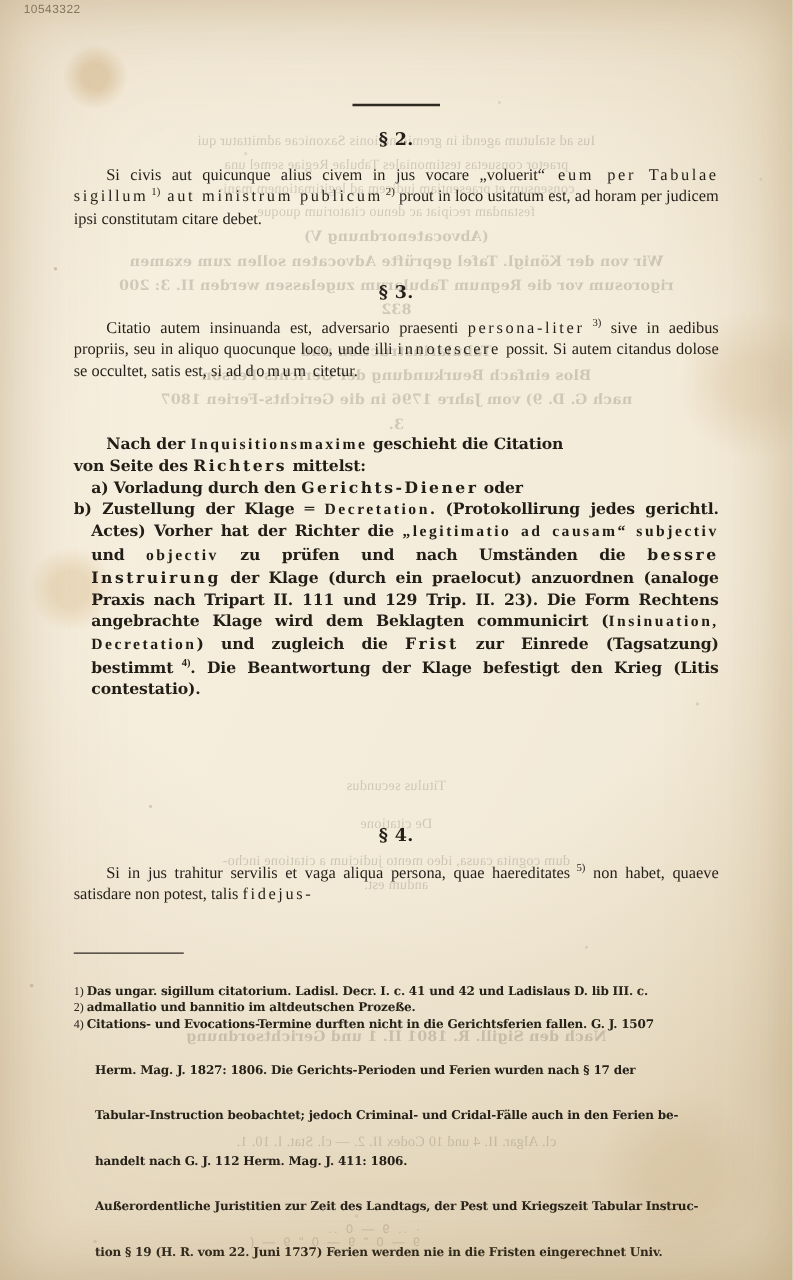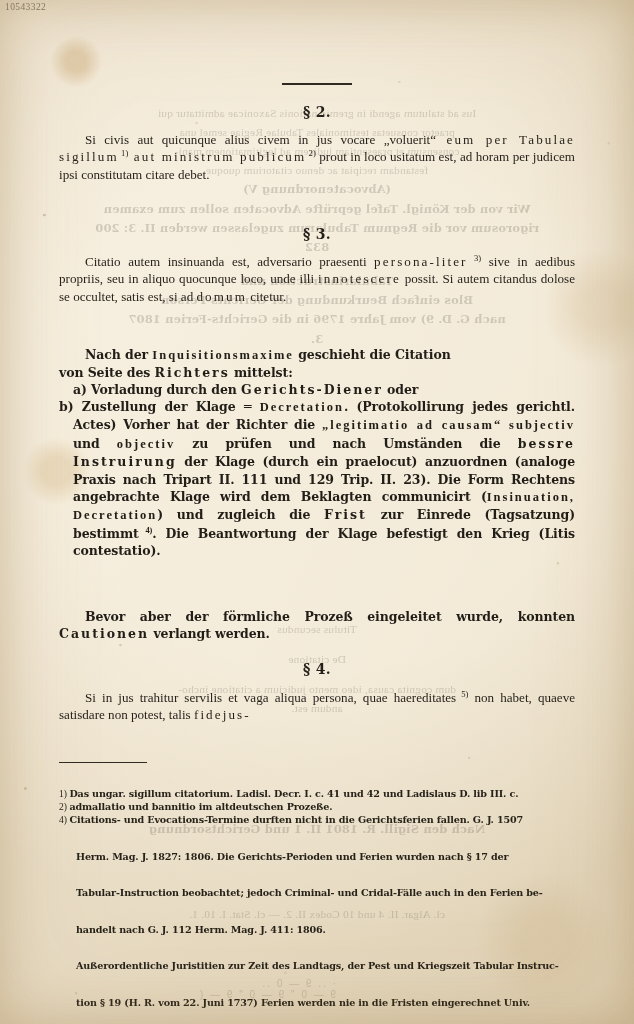--- a/index.html
+++ b/index.html
@@ -51,22 +51,22 @@
     text-align:center;
     pointer-events:none;
     filter:blur(.35px);
   }
   .bleed .bl{position:absolute;left:0;right:0;white-space:nowrap;}
   .bleed .frak{font-family:"DejaVu Serif", serif;font-weight:700;}
 
   
   .sheet{position:absolute;left:0;top:0;width:634px;height:1024px;}
   .barcode{
-    position:absolute;left:5px;top:2px;
-    font-family:Liberation Serif, serif;
+    position:absolute;left:19px;top:2px;
+    font-family:Liberation Sans, sans-serif;
     font-size:9.5px;color:#6d6657;letter-spacing:.4px;
     opacity:.85;
   }
 
   .folio{
     position:absolute;left:0;right:0;top:56px;
     text-align:center;
     font-size:17px;font-weight:700;color:#2a2620;
     letter-spacing:.5px;
   }
@@ -208,23 +208,20 @@
   <div class="col ger" style="top:381px;">
     <span class="ind" style="width:14px;"></span><span>a) Vorladung durch den </span><span class="sp">Gerichts-Diener</span><span> oder</span>
   </div>
 
   <div class="col ger" style="top:398px;">
     <div class="list" style="margin-left:14px;text-indent:-14px;">
       <span>b) Zustellung der Klage ═ </span><span class="spr">Decretation</span><span>. (Protokollirung jedes gerichtl. Actes) Vorher hat der Richter die </span><span class="rom sp">„legitimatio ad causam“</span><span> </span><span class="rom sp">subjectiv</span><span> und </span><span class="rom sp">objectiv</span><span> zu prüfen und nach Umständen die </span><span class="sp">bessre Instruirung</span><span> der Klage (durch ein praelocut) anzuordnen (analoge Praxis nach Tripart II. 111 und 129 Trip. II. 23).  Die Form Rechtens angebrachte Klage wird dem Beklagten communicirt (</span><span class="rom sp">Insinuation, Decretation</span><span>) und zugleich die </span><span class="sp">Frist</span><span> zur Einrede (Tagsatzung) bestimmt</span><sup> 4)</sup><span>.  Die Beantwortung der Klage befestigt den Krieg (Litis contestatio).</span>
     </div>
   </div>
 
-  <div class="col ger" style="top:608px;">
-    <span class="ind"></span><span>Bevor aber der förmliche Prozeß eingeleitet wurde, konnten </span><span class="sp">Cautionen</span><span> verlangt werden.</span>
-  </div>
 
   <div class="col" style="top:661px;">
     <div class="sec">
       <span class="sg">§ 4.</span>
     </div>
   </div>
 
   <div class="col lat" style="top:689px;">
     <span class="ind"></span><span>Si in jus trahitur servilis et vaga aliqua persona, quae haereditates</span><sup> 5)</sup><span> non habet, quaeve satisdare non potest, talis </span><span class="sp">fidejus-</span>
   </div>

